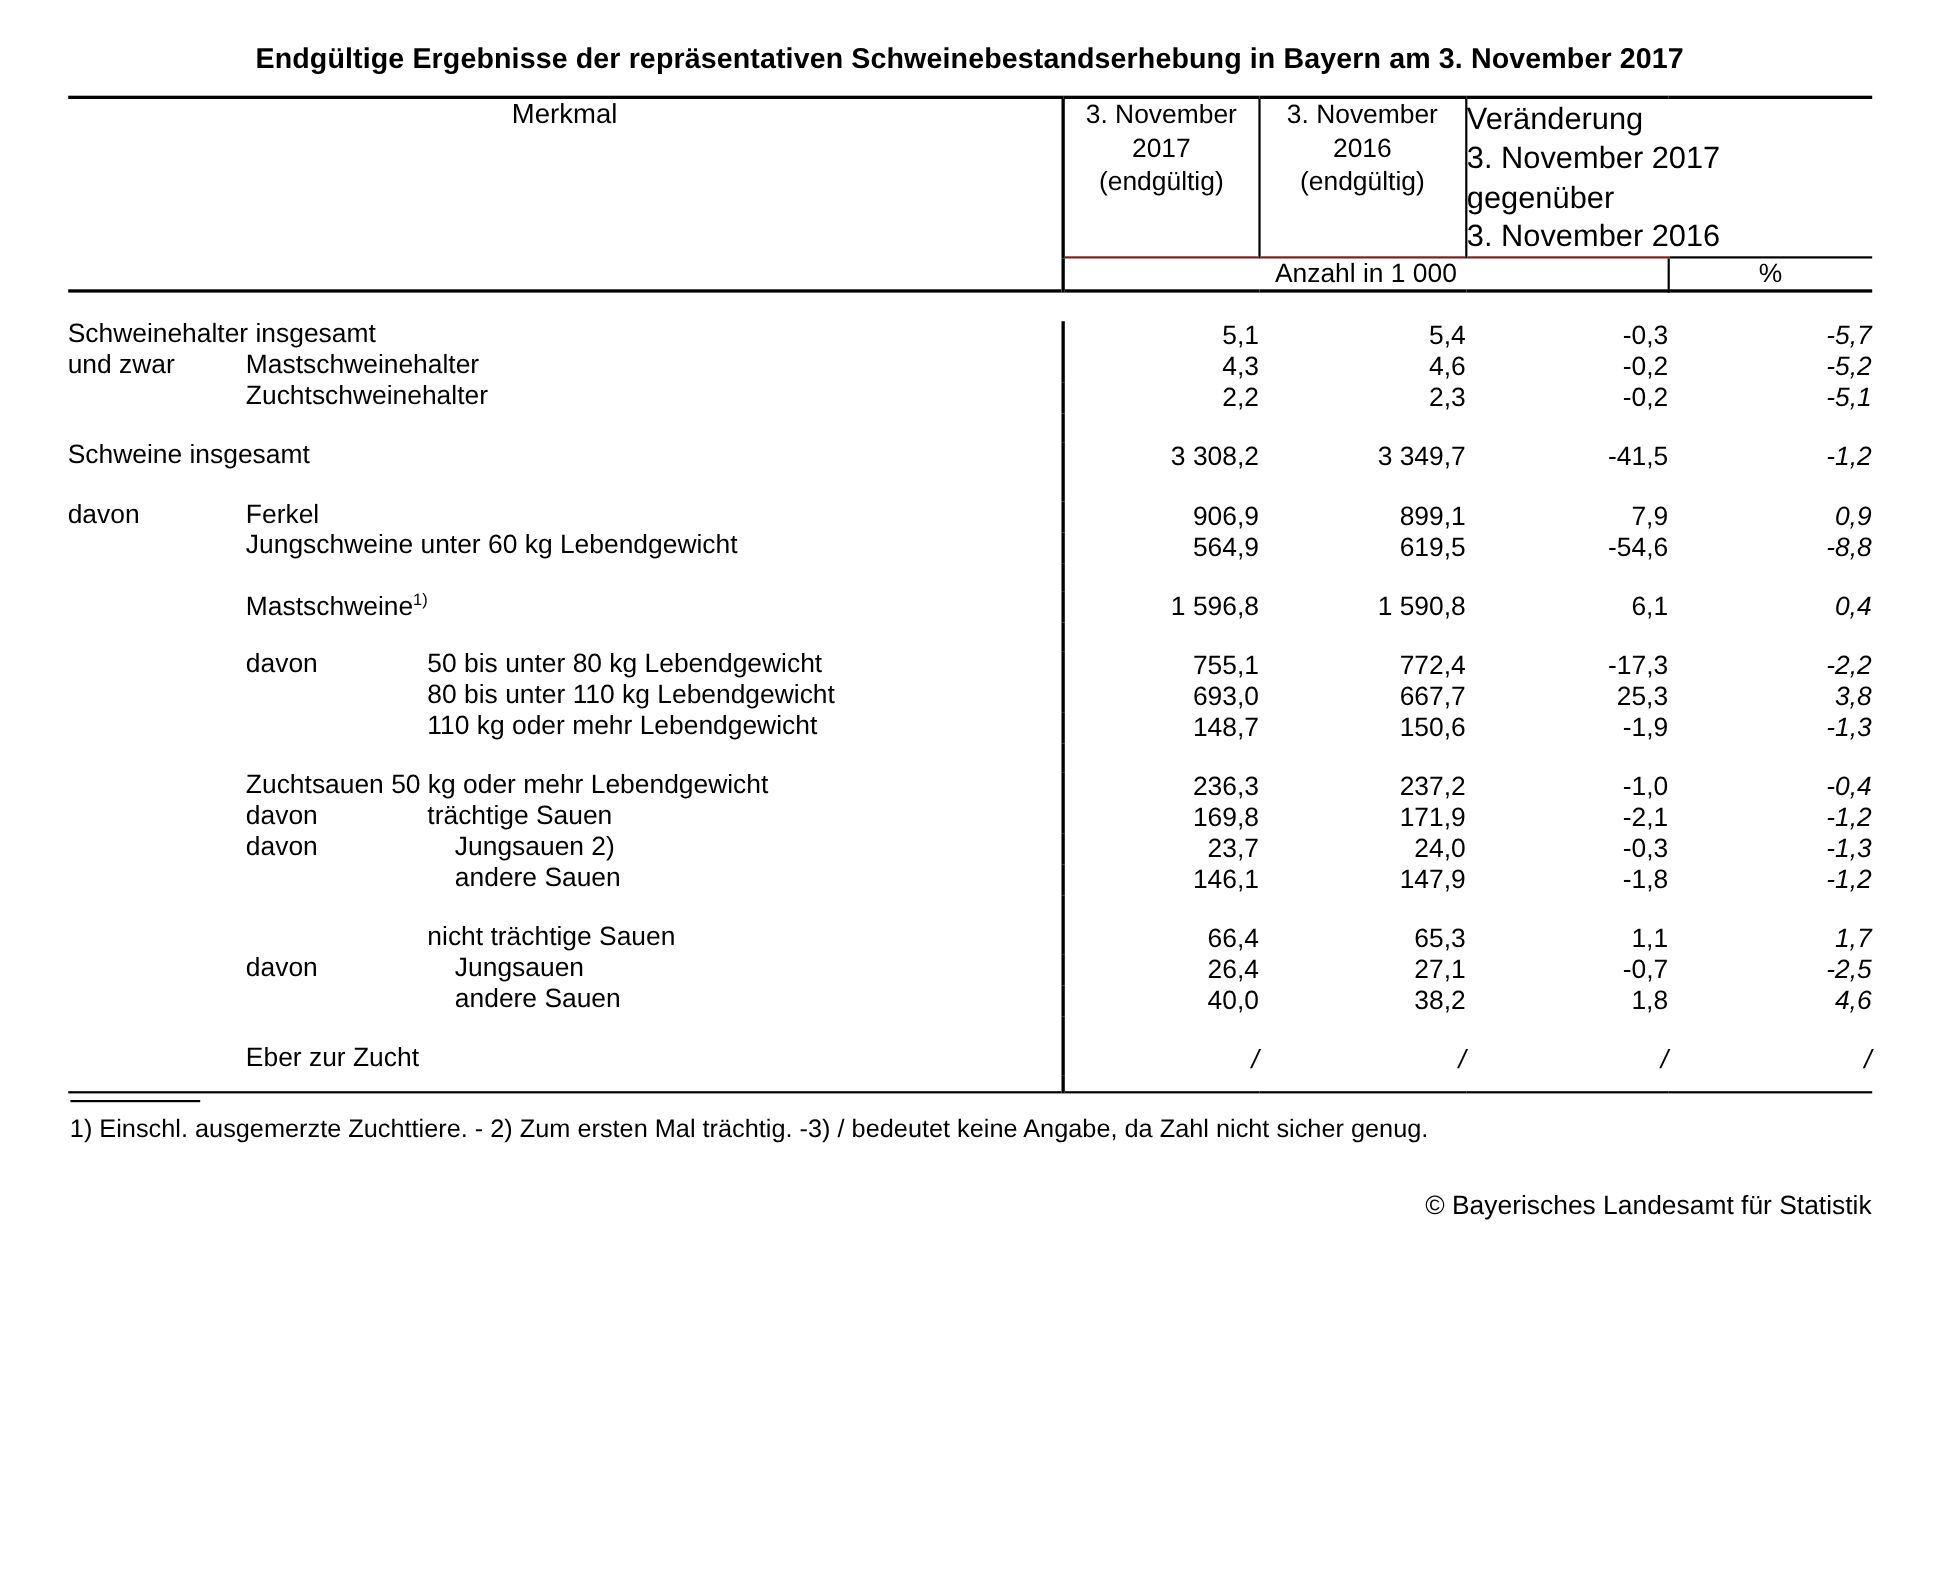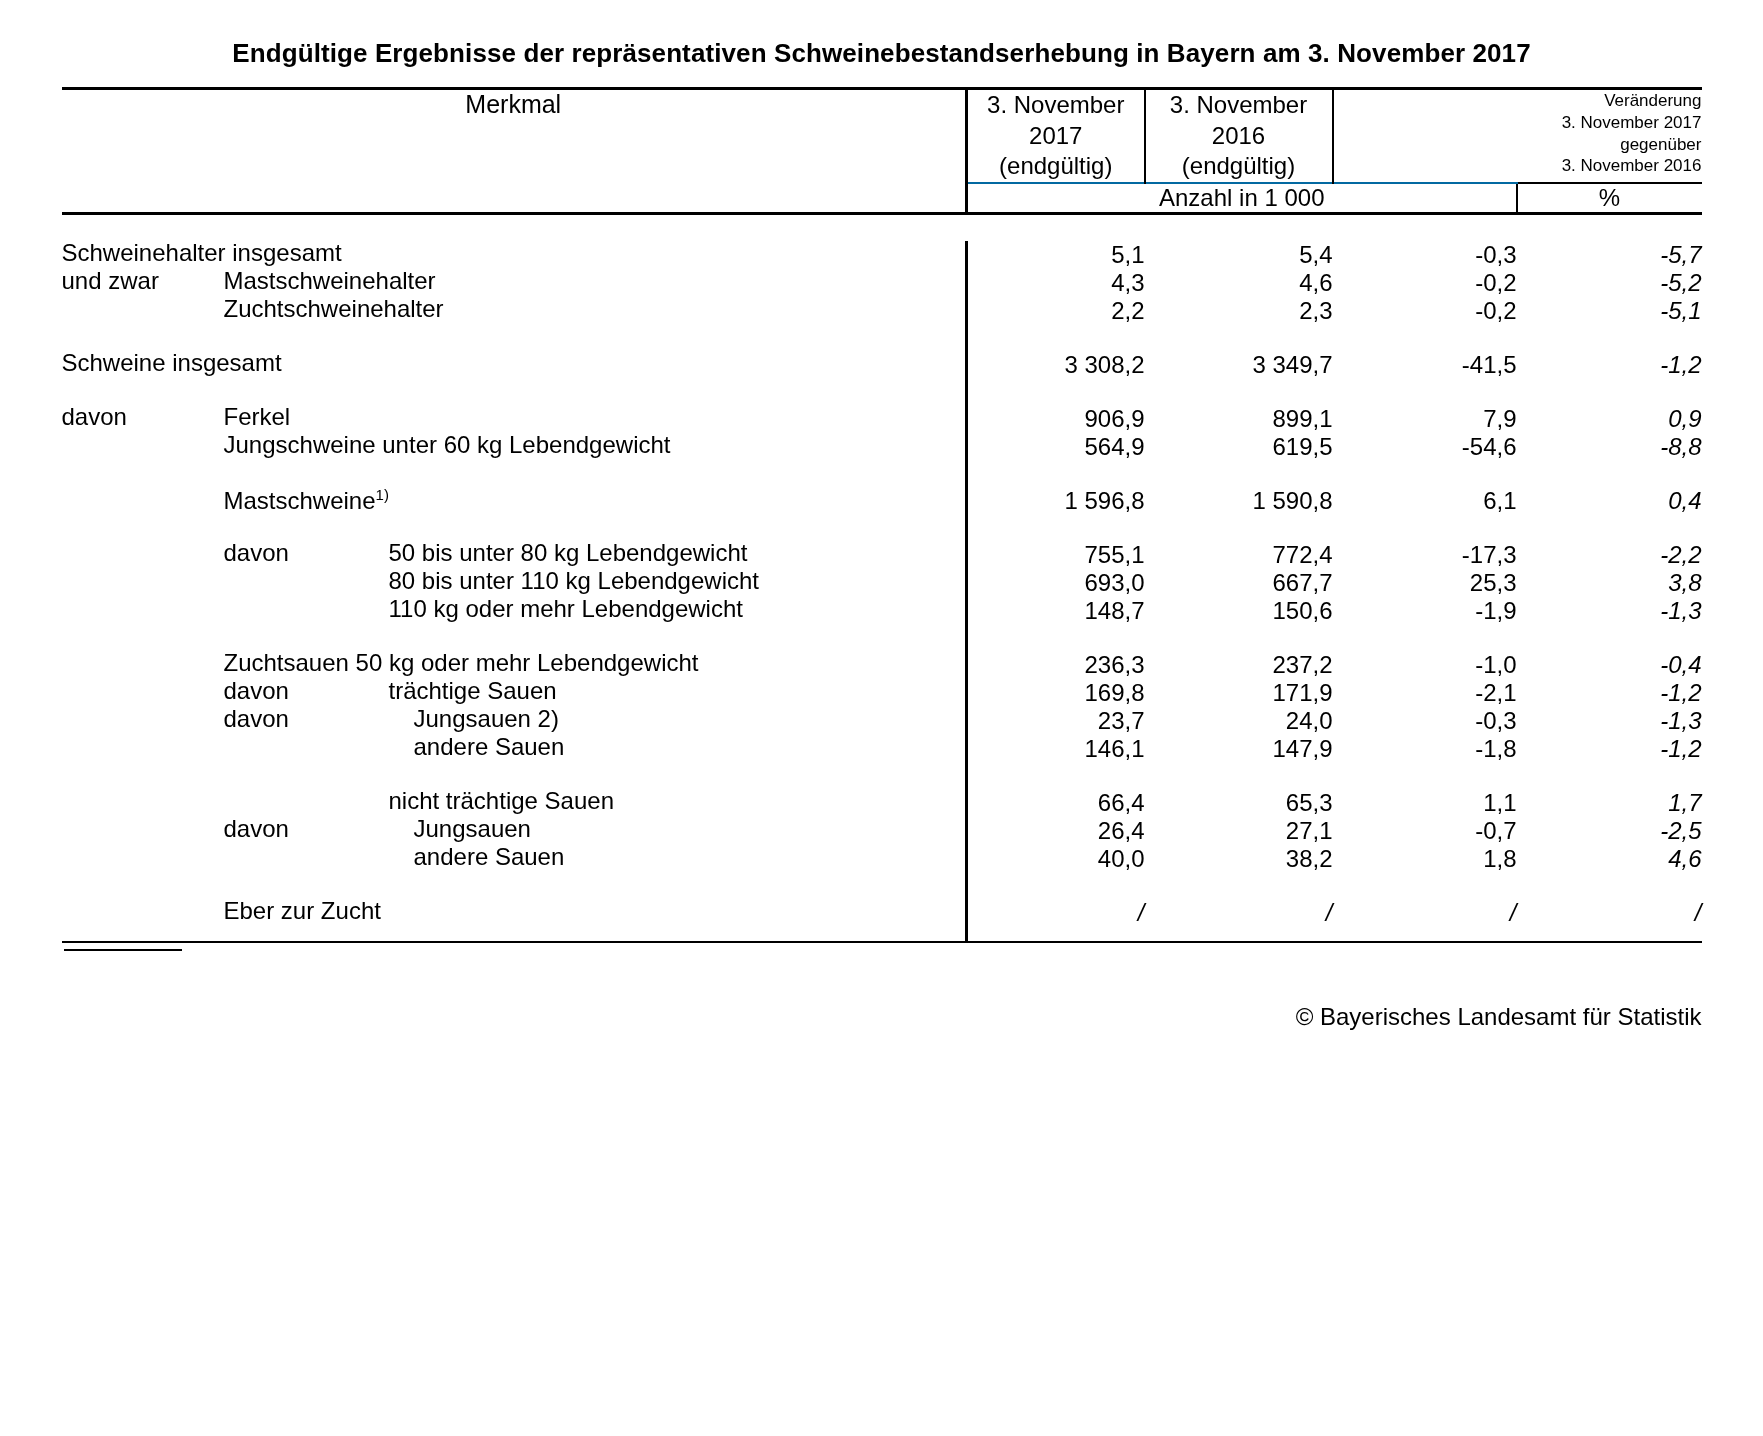--- a/index.html
+++ b/index.html
@@ -57,22 +57,22 @@
     padding: 10px 0 6px 0;
   }
   .hdr-col {
     text-align: center;
     font-size: 24px;
     line-height: 1.28;
     padding: 22px 10px 8px 10px;
     vertical-align: top;
   }
   .hdr-wide {
-    text-align: right;
-    font-size: 17px;
+    text-align: left;
+    font-size: 28px;
     line-height: 1.28;
     padding: 22px 10px 8px 10px;
     vertical-align: top;
   }
   .hdr-units {
     text-align: center;
     font-size: 24px;
     padding: 16px 0 14px 0;
     vertical-align: middle;
   }
@@ -163,21 +163,21 @@
       </td>
       <td class="hdr-wide vl-thin" colspan="2">
         <span>Veränderung</span><br>
         <span>3. November 2017</span><br>
         <span>gegenüber</span><br>
         <span>3. November 2016</span>
       </td>
     </tr>
 
     <tr>
-      <td class="hdr-units vl" colspan="3" style="border-top:2px solid #0369a1;">Anzahl in 1 000</td>
+      <td class="hdr-units vl" colspan="3" style="border-top:2px solid #7f1d1d;">Anzahl in 1 000</td>
       <td class="hdr-units vl-thin" colspan="1" style="border-top:2px solid #000;">%</td>
     </tr>
 
     <tr class="rule-top">
       <td colspan="5"></td>
     </tr>
 
     <tr class="spacer-row">
           <td colspan="5" class="vl-none"></td>
         </tr>
@@ -423,17 +423,18 @@
         </tr>
 
     <tr class="rule-thin">
       <td colspan="5"></td>
     </tr>
   </tbody>
     </table>
 
   <div class="foot-wrap">
     <div class="foot-line"></div>
+    <div class="footnote">1) Einschl. ausgemerzte Zuchttiere. - 2) Zum ersten Mal trächtig. -3) / bedeutet keine Angabe, da Zahl nicht sicher genug.</div>
   </div>
 
   <div class="copyright">© Bayerisches Landesamt für Statistik</div>
 
 </div>
 
 </body></html>

